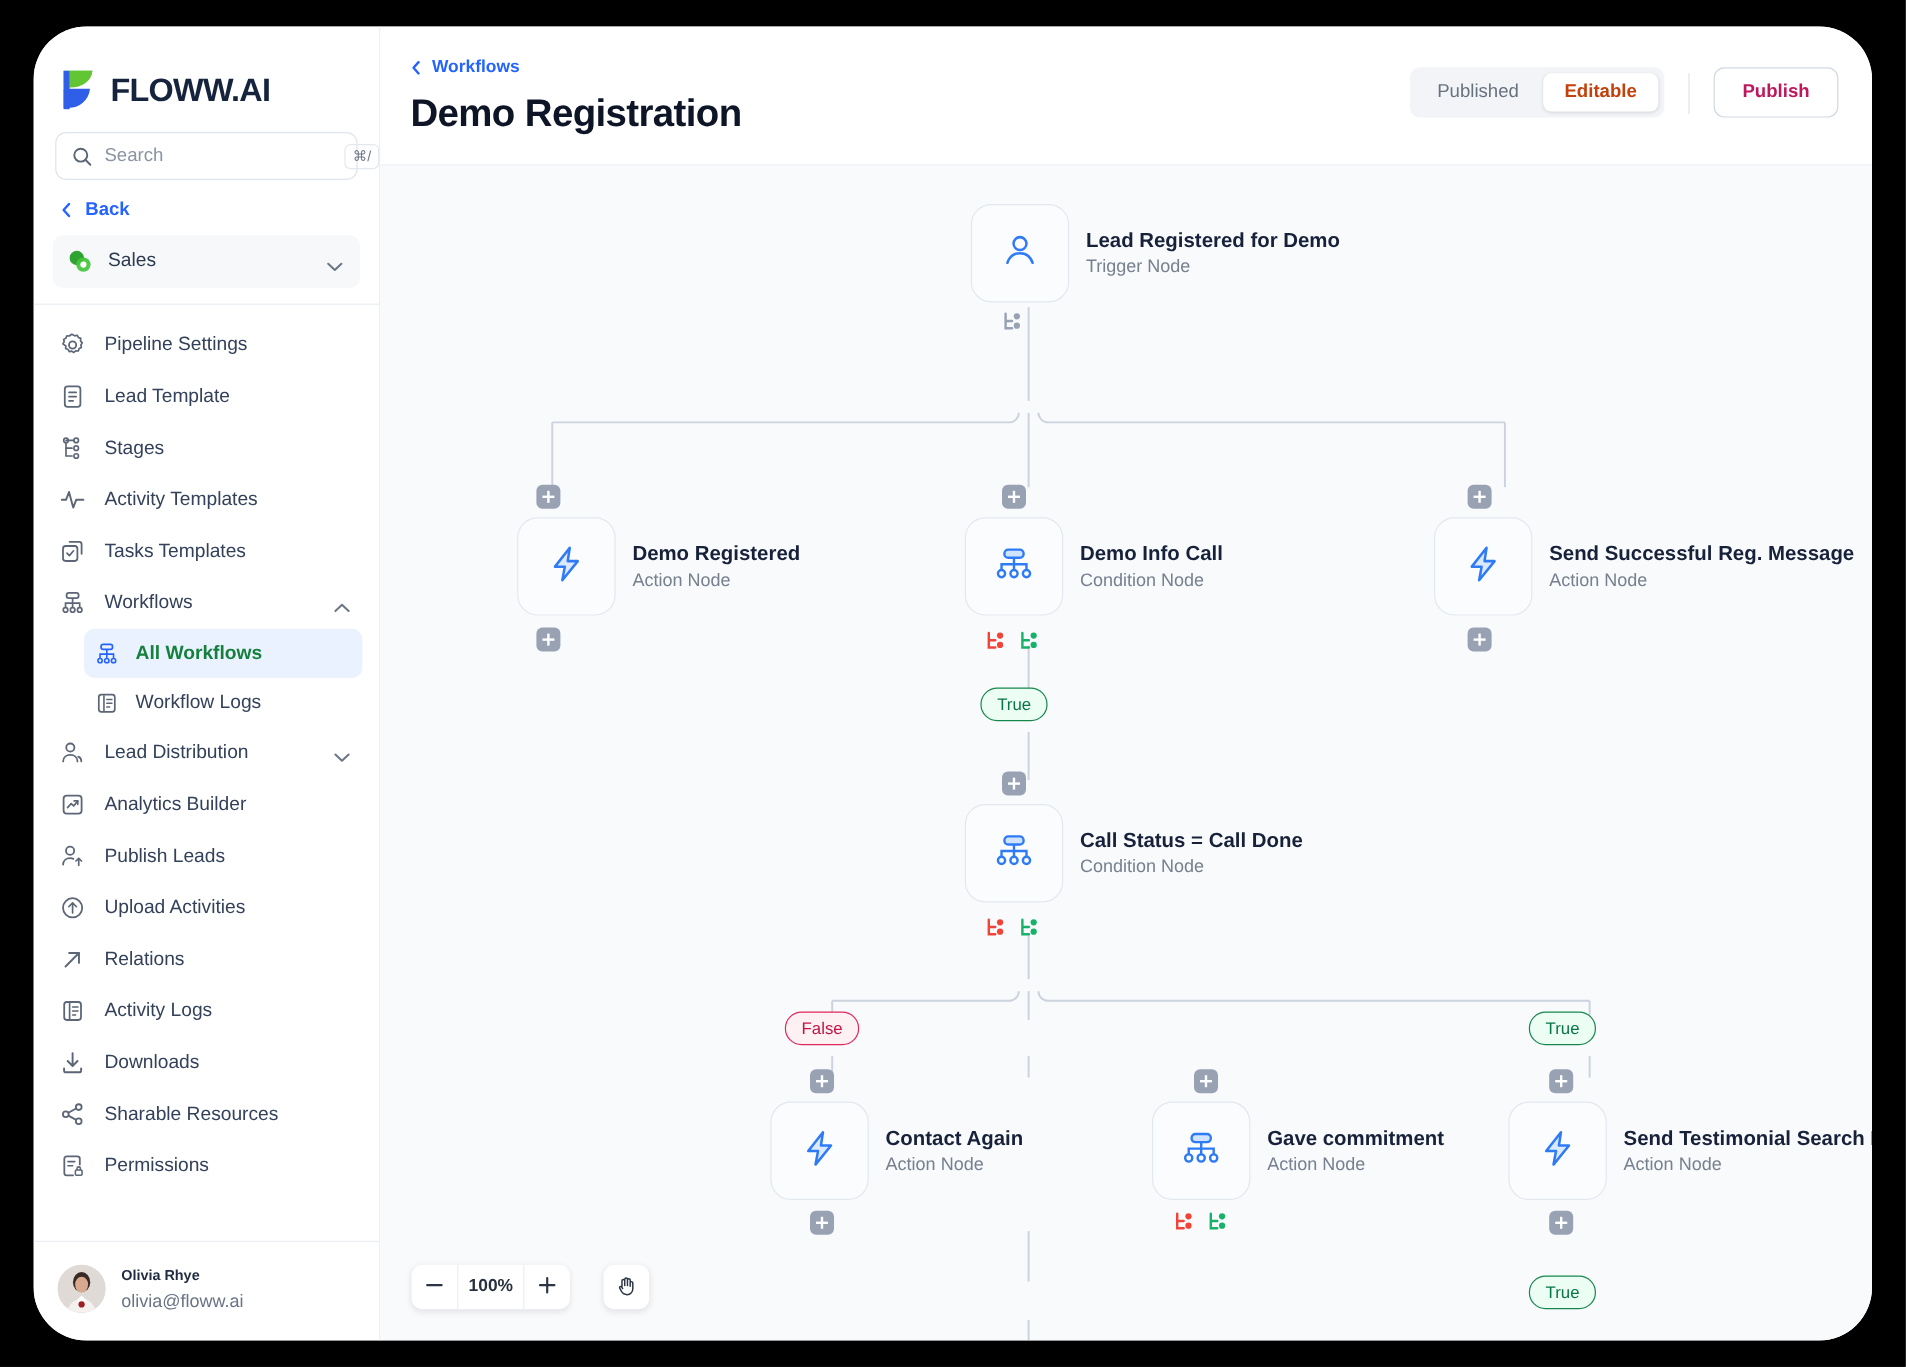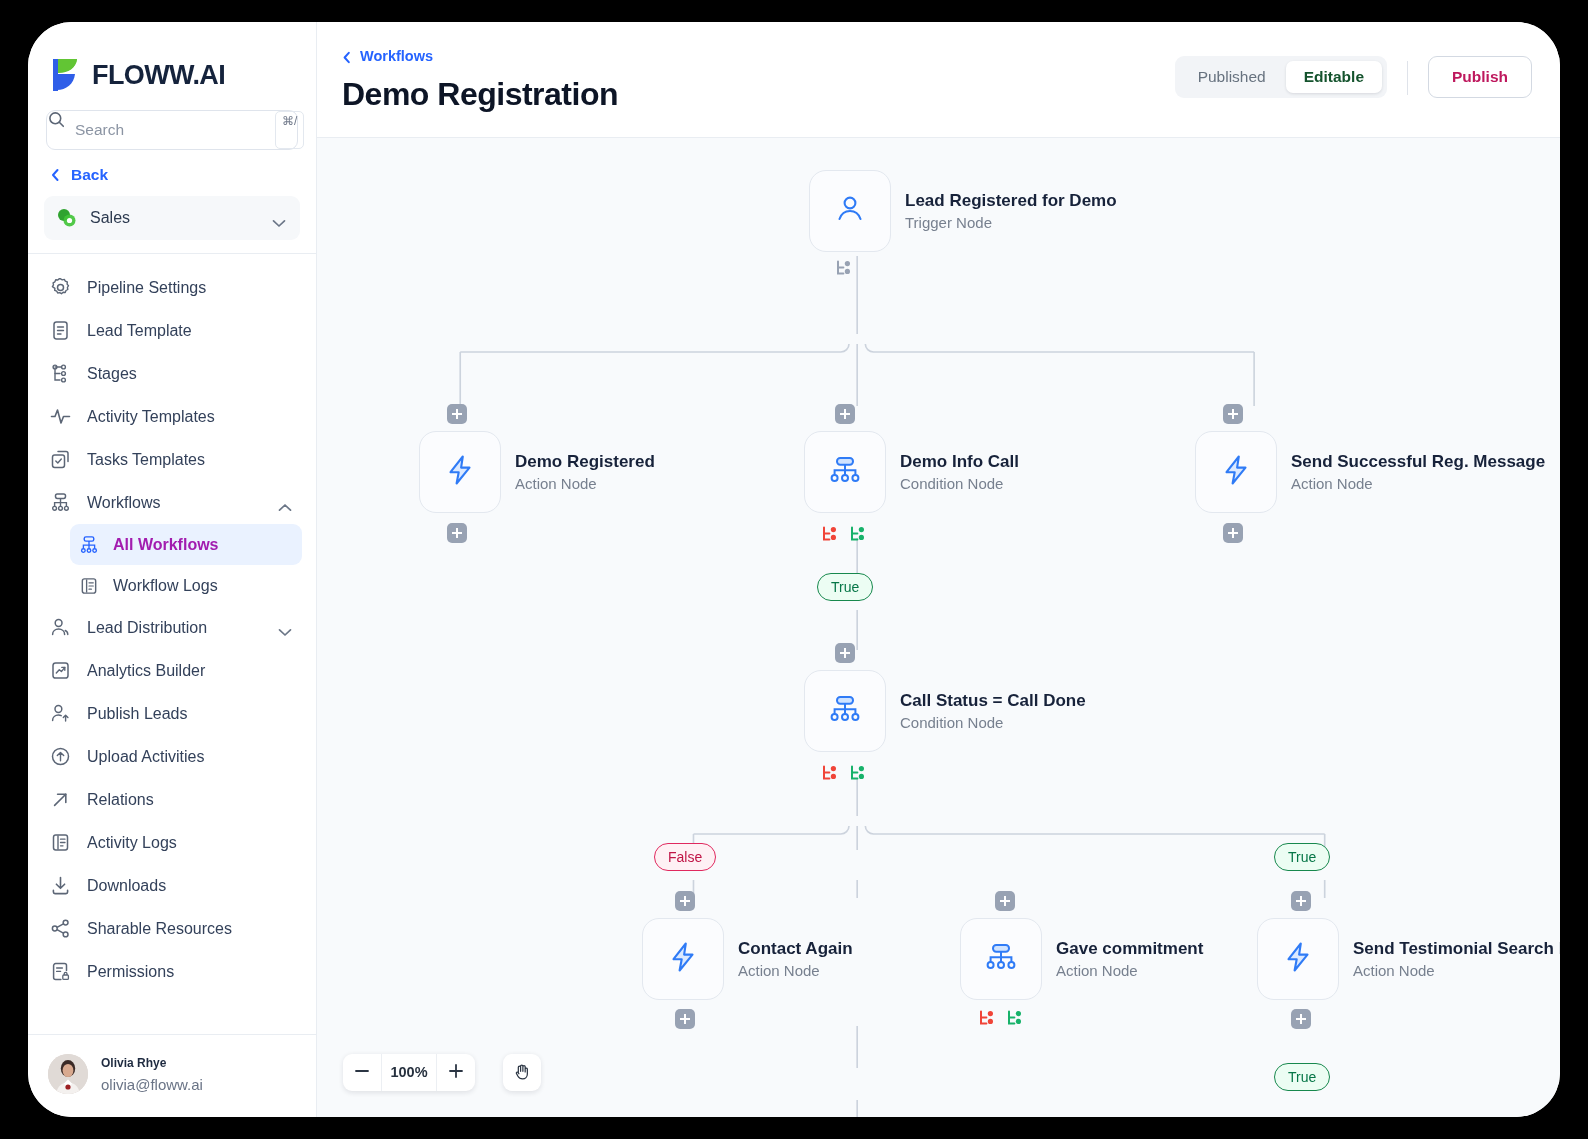--- a/index.html
+++ b/index.html
@@ -38,22 +38,22 @@
   .brand-text {
     font-size: 27px; font-weight: bold; letter-spacing: -0.6px;
     color: #15233c;
   }
 
   .search-wrap { padding: 10px 18px 0 18px; }
   .search-box {
     height: 40px;
     border: 1px solid #dfe4ec;
     border-radius: 9px;
-    display: flex; 
-    padding: 0 9px 0 1px;
+    display: flex; align-items: center;
+    padding: 0 9px 0 13px;
     background: #fff;
   }
   .search-box .mag { flex: 0 0 17px; height: 17px; margin-right: 10px; }
   .search-input {
     flex: 1; border: none; outline: none;
     font-size: 15.5px; color: #6b7687;
     font-family: "Liberation Sans", sans-serif;
     background: transparent;
   }
   .search-input::placeholder { color: #8b94a3; }
@@ -104,21 +104,21 @@
   .nav-sub {
     display: flex; align-items: center;
     height: 41px; border-radius: 9px;
     margin-left: 28px;
     padding: 0 10px 0 9px;
     cursor: pointer;
   }
   .nav-sub .nic { width: 20px; height: 20px; flex: 0 0 20px; margin-right: 14px; }
   .nav-sub .nlabel { font-size: 16px; color: #33415a; }
   .nav-sub.active { background: #eaf2ff; }
-  .nav-sub.active .nlabel { color: #a21caf; font-weight: bold; }
+  .nav-sub.active .nlabel { color: #15803d; font-weight: bold; }
 
   .user-divider { height: 1px; background: #e9edf2; }
   .user-row {
     display: flex; align-items: center;
     padding: 18px 0 22px 20px;
     gap: 13px;
     cursor: pointer;
   }
   .avatar {
     width: 40px; height: 40px; border-radius: 50%;
@@ -151,21 +151,21 @@
     background: #f2f4f7; border-radius: 9px;
     padding: 5px; display: flex; gap: 2px;
   }
   .seg-btn {
     font-size: 15.5px; color: #67727f;
     padding: 7px 18px; border-radius: 7px; cursor: pointer;
     border: none; background: transparent;
     font-family: "Liberation Sans", sans-serif;
   }
   .seg-btn.on {
-    background: #ffffff; color: #14532d; font-weight: bold;
+    background: #ffffff; color: #c2410c; font-weight: bold;
     box-shadow: 0 1px 3px rgba(16,24,40,.12);
   }
   .vsep { width: 1px; height: 34px; background: #dfe3ea; margin-top: 5px; }
   .publish-btn {
     border: 1px solid #d3d9e2; background: #fff;
     border-radius: 9px; padding: 11px 23px;
     font-size: 15.5px; font-weight: bold; color: #be185d;
     cursor: pointer; font-family: "Liberation Sans", sans-serif;
   }
 
@@ -613,21 +613,21 @@
             <path d="M3 3.4v12.2h5.4M3 9.5h5.4" fill="none" stroke="#98a2b3" stroke-width="2" stroke-linecap="round"></path>
             <circle cx="12.4" cy="5.6" r="2.6" fill="#98a2b3"></circle>
             <circle cx="12.4" cy="13.4" r="2.6" fill="#98a2b3"></circle>
           </svg>
         </div>
 
         <div class="plus" style="left:130px; top:266px;"></div>
         <div class="plus" style="left:518px; top:266px;"></div>
         <div class="plus" style="left:906px; top:266px;"></div>
 
-        <div class="node" style="left:102px; top:293px;">
+        <div class="node" style="left:114px; top:293px;">
           <div class="node-box">
             <span>
               <svg viewBox="0 0 34 34" width="34" height="34">
                 <path d="M19.8 3.5L7.5 19.2h8.2L13.6 30.5 26.5 14.6h-8.4z" fill="#dbe9ff" stroke="#2f7bf6" stroke-width="2.1" stroke-linejoin="round"></path>
               </svg>
             </span>
           </div>
           <div class="node-text">
             <div class="node-title">Demo Registered</div>
             <div class="node-sub">Action Node</div>

